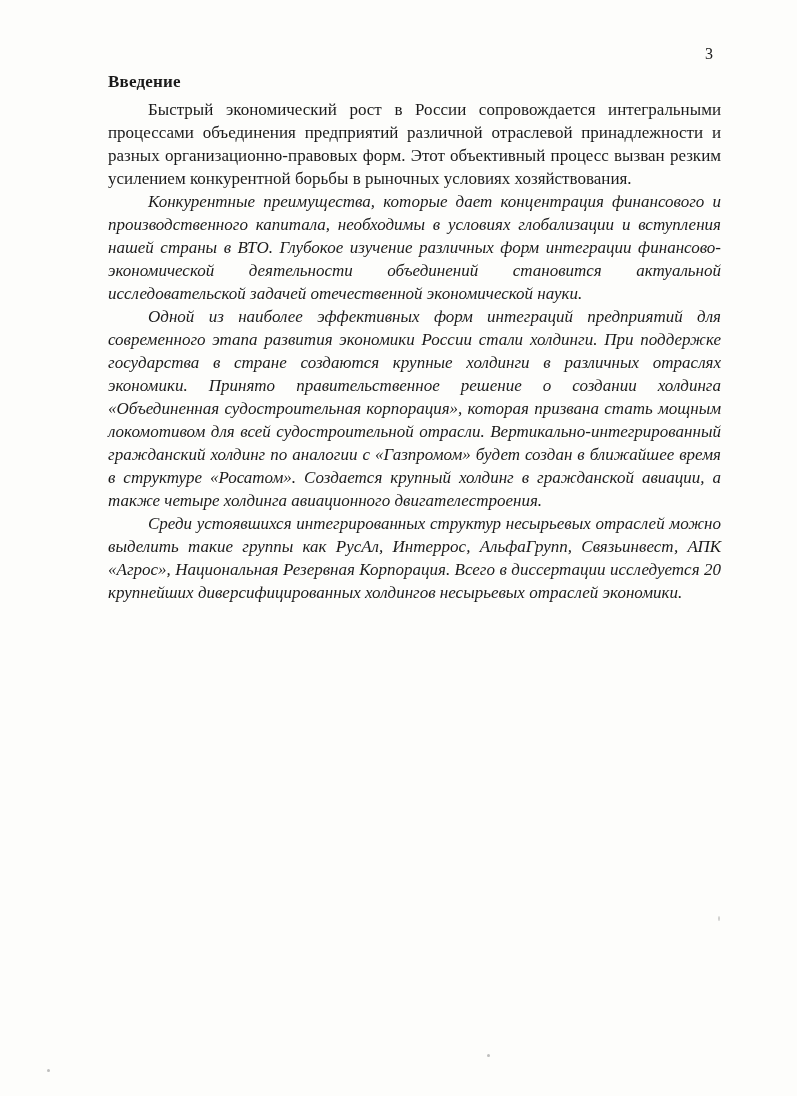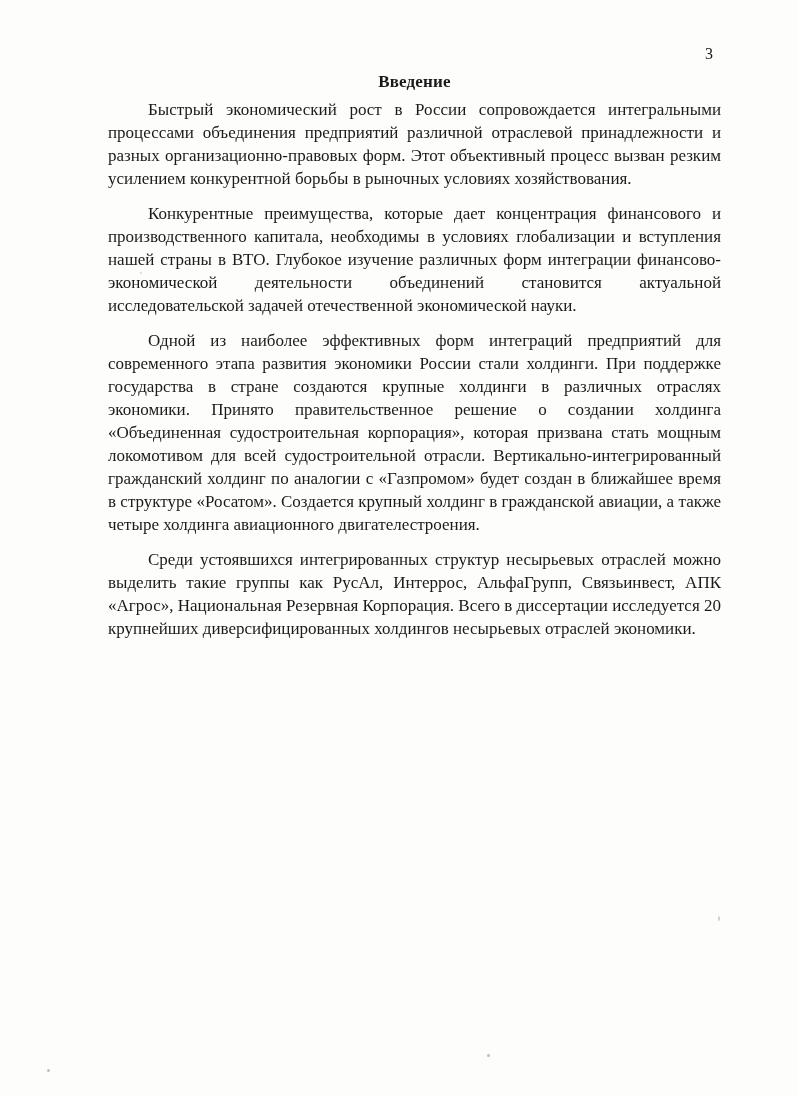--- a/index.html
+++ b/index.html
@@ -27,37 +27,37 @@
     line-height: 1;
     color: #1a1a1a;
   }
   .content {
     position: absolute;
     left: 108px;
     top: 72px;
     width: 613px;
   }
   .doc-title {
-    text-align: center;
     font-weight: bold;
     font-size: 17px;
     letter-spacing: 0.2px;
     margin: 0 0 6px 0;
   }
   p.para {
     margin: 0;
     text-align: justify;
     text-justify: inter-word;
     font-size: 17px;
     line-height: 23px;
     text-indent: 40px;
     hyphens: none;
   }
   p.para + p.para {
-    margin-top: 12px;
+    margin-top: 0;
+    font-style: italic;
   }
   .speck {
     position: absolute;
     background: #8a8a8a;
     border-radius: 50%;
     opacity: 0.55;
   }
   .speck.s1 { width: 3px; height: 3px; left: 47px; top: 1069px; }
   .speck.s2 { width: 3px; height: 3px; left: 487px; top: 1054px; }
   .speck.s3 { width: 2px; height: 5px; left: 718px; top: 916px; opacity: 0.4; }

